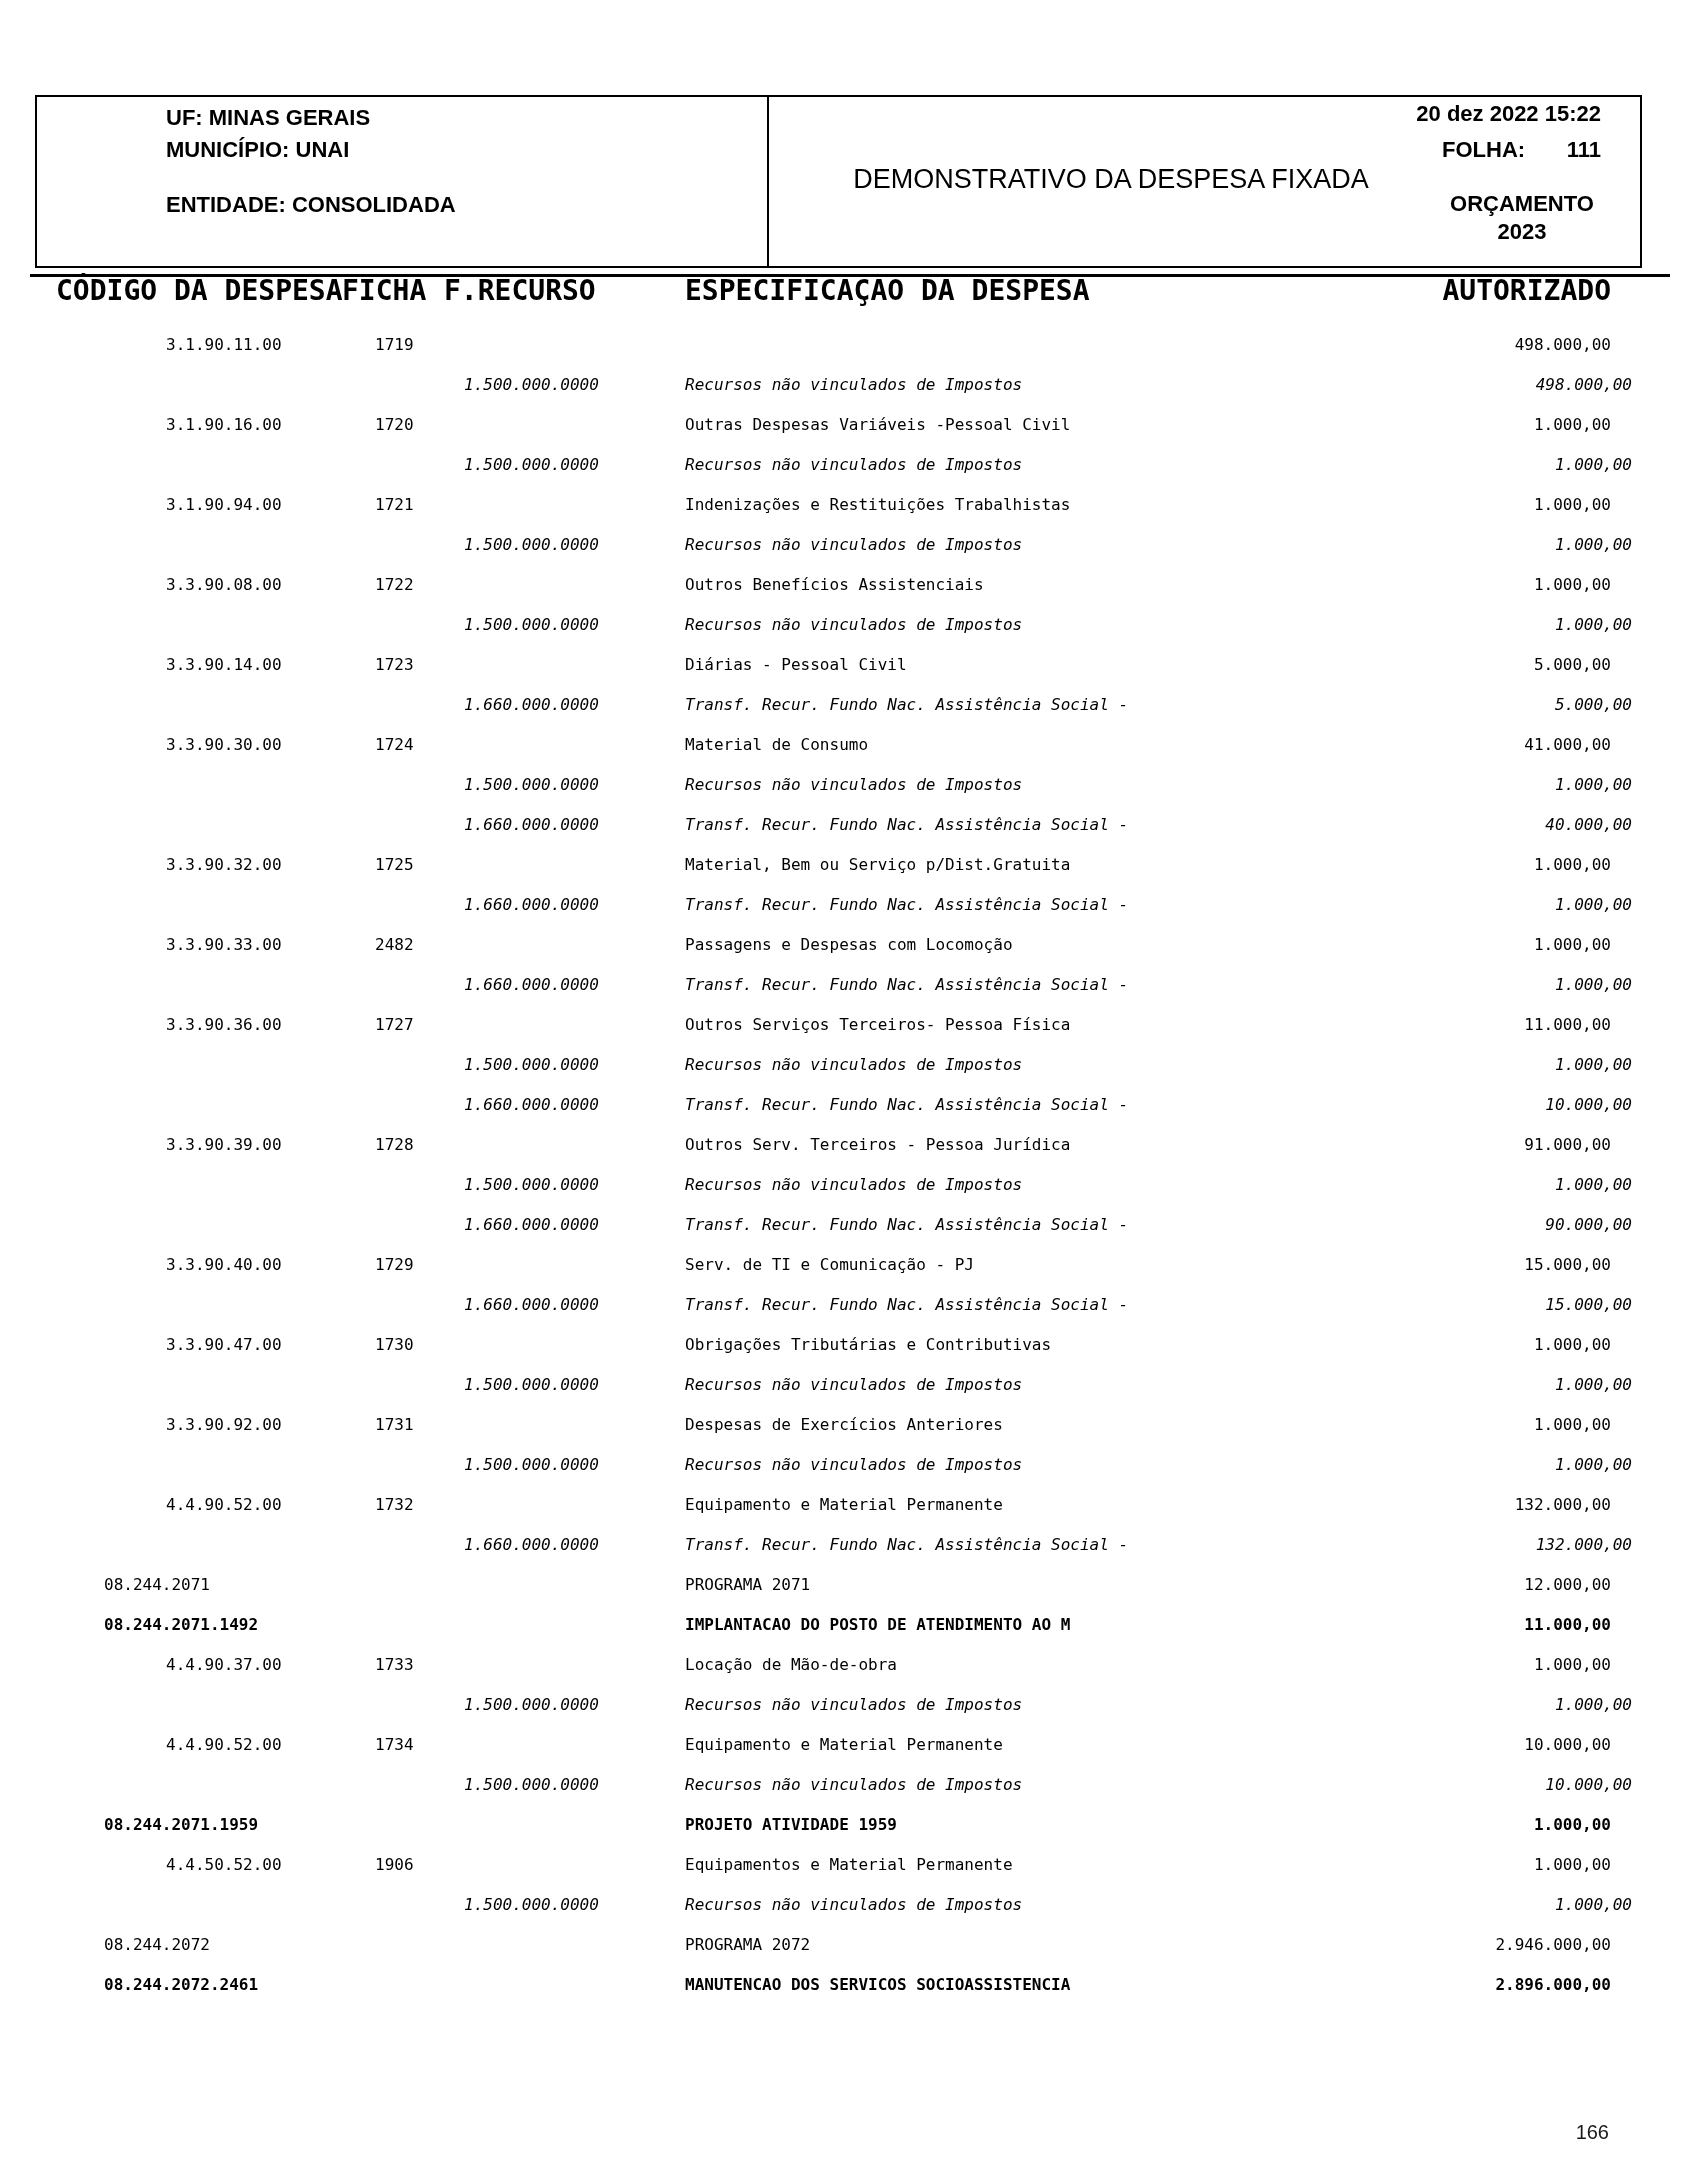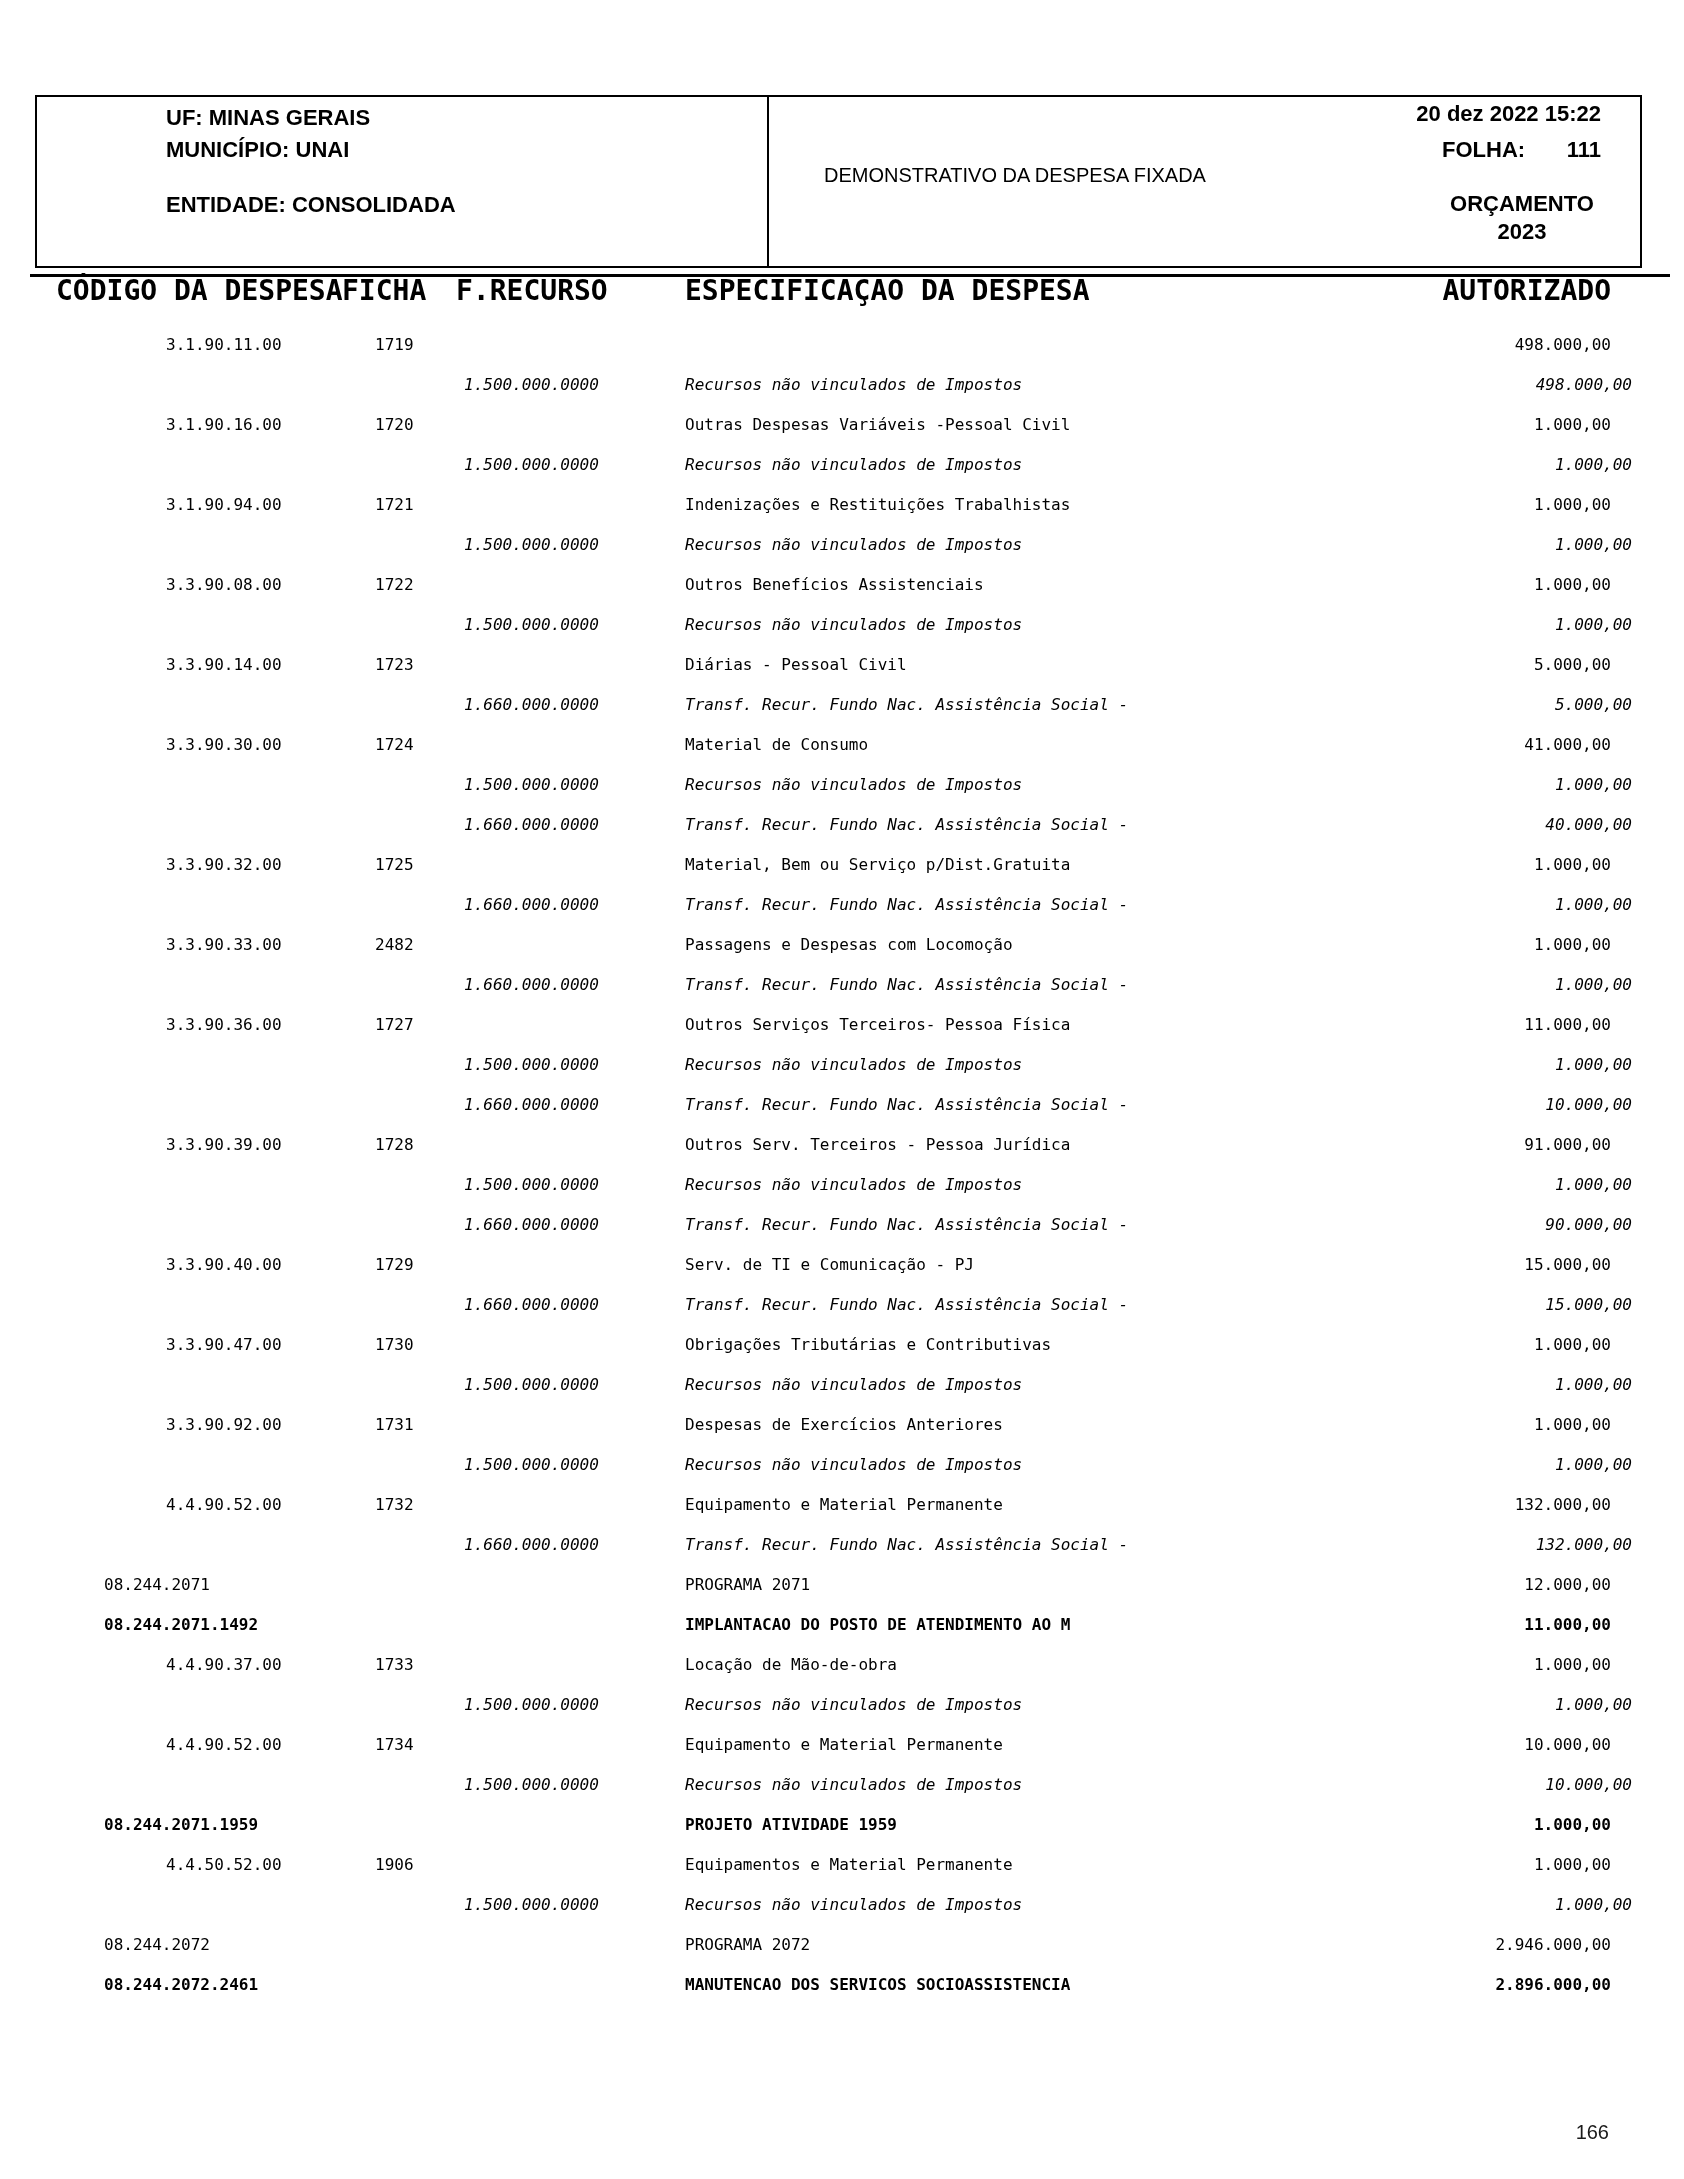--- a/index.html
+++ b/index.html
@@ -19,42 +19,43 @@
     position:absolute;left:730px;top:0;width:0;height:100%;
     border-left:2px solid #000;
   }
   .h-left-line{
     position:absolute;left:129px;
     font-family:"Liberation Sans",sans-serif;font-weight:bold;font-size:22px;
     white-space:nowrap;
   }
   .report-title{
     position:absolute;left:787px;top:67px;width:574px;
-    font-family:"Liberation Sans",sans-serif;font-size:20px;font-weight:normal;
+    text-align:center;
+    font-family:"Liberation Sans",sans-serif;font-size:27px;font-weight:normal;
     white-space:nowrap;letter-spacing:0px;
   }
   .h-right{
     font-family:"Liberation Sans",sans-serif;font-weight:bold;font-size:22px;
     white-space:nowrap;
   }
   .datetime{position:absolute;right:39px;top:4px;text-align:right;}
   .folha-row{position:absolute;left:1405px;right:39px;top:40px;display:flex;justify-content:space-between;}
   .orcamento{position:absolute;left:1406px;right:39px;top:94px;text-align:center;}
   .orcamento-year{position:absolute;left:1406px;right:39px;top:122px;text-align:center;}
 
   
   .table-top-rule{
     position:absolute;left:30px;top:274px;width:1640px;height:3px;background:#000;
   }
   .col-head{
     position:absolute;top:278px;font-size:28px;font-weight:bold;line-height:26px;white-space:nowrap;
   }
   .ch-code{left:56px;}
   .ch-ficha{left:342px;}
-  .ch-recurso{left:456px;}
+  .ch-recurso{left:444px;}
   .ch-spec{left:685px;}
   .ch-auth{right:73px;text-align:right;}
 
   .row{
     position:absolute;left:0;width:100%;height:40px;line-height:40px;
     font-size:16px;white-space:nowrap;
   }
   .row.resource{font-style:italic;padding-left:21px;}
   .row.action{font-weight:bold;}
   .cell{position:absolute;top:0;height:40px;line-height:40px;}

